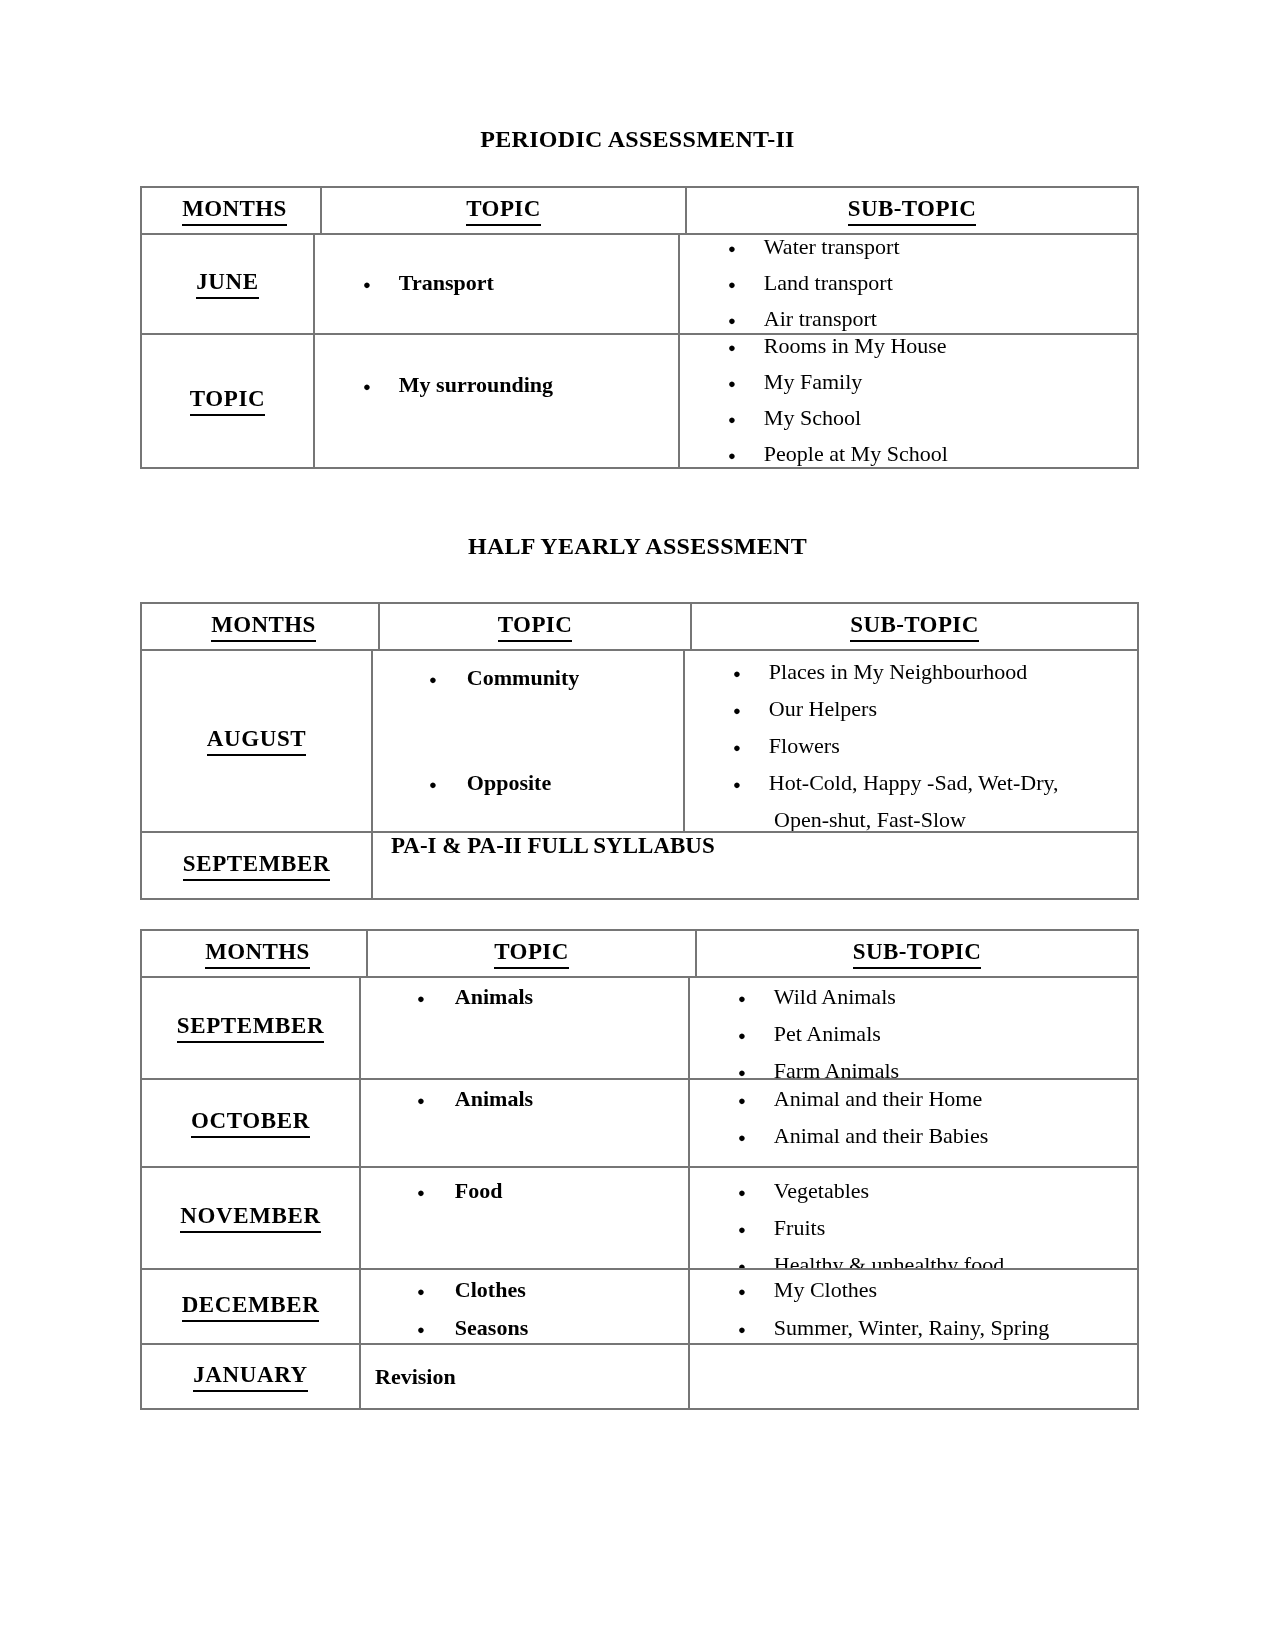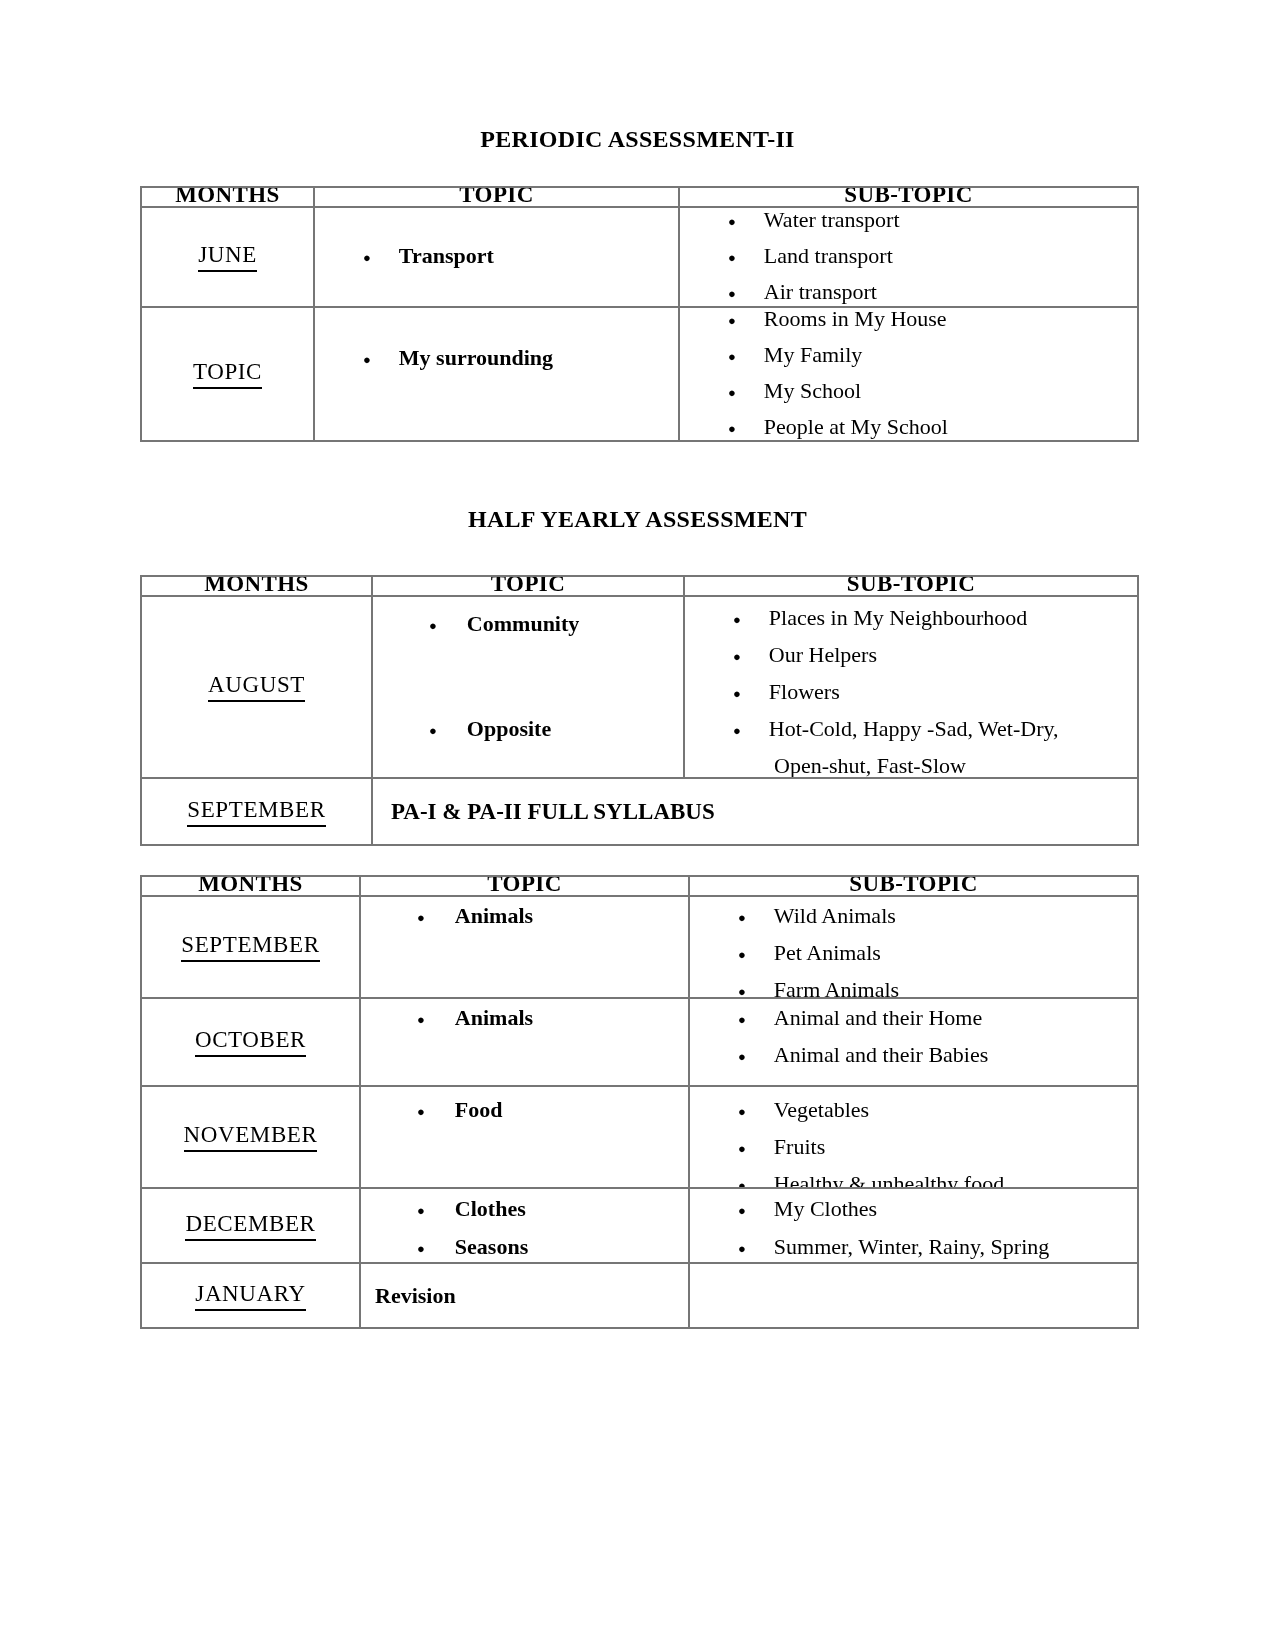--- a/index.html
+++ b/index.html
@@ -19,45 +19,45 @@
   .tbl-1 { margin-top:32px; }
   .tbl-2 { margin-top:41px; }
   .tbl-3 { margin-top:29px; }
   .row { display:grid; border-bottom:2px solid #767676; }
   .row:last-child { border-bottom:none; }
   .tbl-1 .row { grid-template-columns:173px 365px 1fr; }
   .tbl-2 .row { grid-template-columns:231px 312px 1fr; }
   .tbl-3 .row { grid-template-columns:219px 329px 1fr; }
   .cell { border-right:2px solid #767676; overflow:hidden; }
   .cell:last-child { border-right:none;border-radius:14px; }
-  .r-head { height:20px; }
+  .r-head { height:47px;padding-left:7px; }
   .h100 { height:100px; } .h132 { height:132px; }
   .h182 { height:182px; } .h65  { height:65px; }
   .h102 { height:102px; } .h88  { height:88px; }
   .h75  { height:75px; }  .h63  { height:63px; }
   .c-head { display:flex; align-items:center; justify-content:center; }
   .hu { font-weight:bold; font-size:23px; border-bottom:2px solid #000; padding-bottom:2px; letter-spacing:0.4px; }
   .c-month { display:flex; align-items:center; justify-content:center; }
-  .mu { font-weight:normal; font-size:23px; border-bottom:2px solid #000; padding-bottom:2px; letter-spacing:0.6px; }
+  .mu { font-weight:bold; font-size:23px; border-bottom:2px solid #000; padding-bottom:2px; letter-spacing:0.6px; }
   .c-list { display:flex; flex-direction:column; font-size:22px; }
   .vc { justify-content:center; }
   .li { display:flex; align-items:baseline; gap:28px; padding-left:48px; line-height:34px; white-space:nowrap; }
   .tbl-1 .li { line-height:33px; }
   .lh35 .li { line-height:35px; }
   .topic-li { font-weight:bold; }
   .tbl-2 .topic-li, .tbl-3 .topic-li { padding-left:56px; gap:30px; }
   .blt { font-size:13px; flex:0 0 auto; transform:translateY(-1px); }
   .cont { padding-left:89px; }
   .pt33 { justify-content:flex-start; padding-top:33px; }
   .pt10 { padding-top:10px; }
   .pt4 { padding-top:4px; }
   .pt2 { padding-top:2px; }
   .pt6 { padding-top:6px; }
   .gap68 { height:68px; flex:0 0 auto; }
-  .c-merged { grid-column:2/4; display:flex; align-items:center; padding-left:18px; font-weight:bold; font-size:23px; }
+  .c-merged { grid-column:2/4; display:flex; align-items:flex-start; padding-left:18px; font-weight:bold; font-size:23px; }
   .c-plain { display:flex; align-items:center; padding-left:14px; font-weight:bold; font-size:22px; }
 </style>
 </head>
 <body>
 
 <div class="page">
 
   <div class="doc-title t-1">PERIODIC ASSESSMENT-II</div>
 
   <div class="tbl tbl-1">

